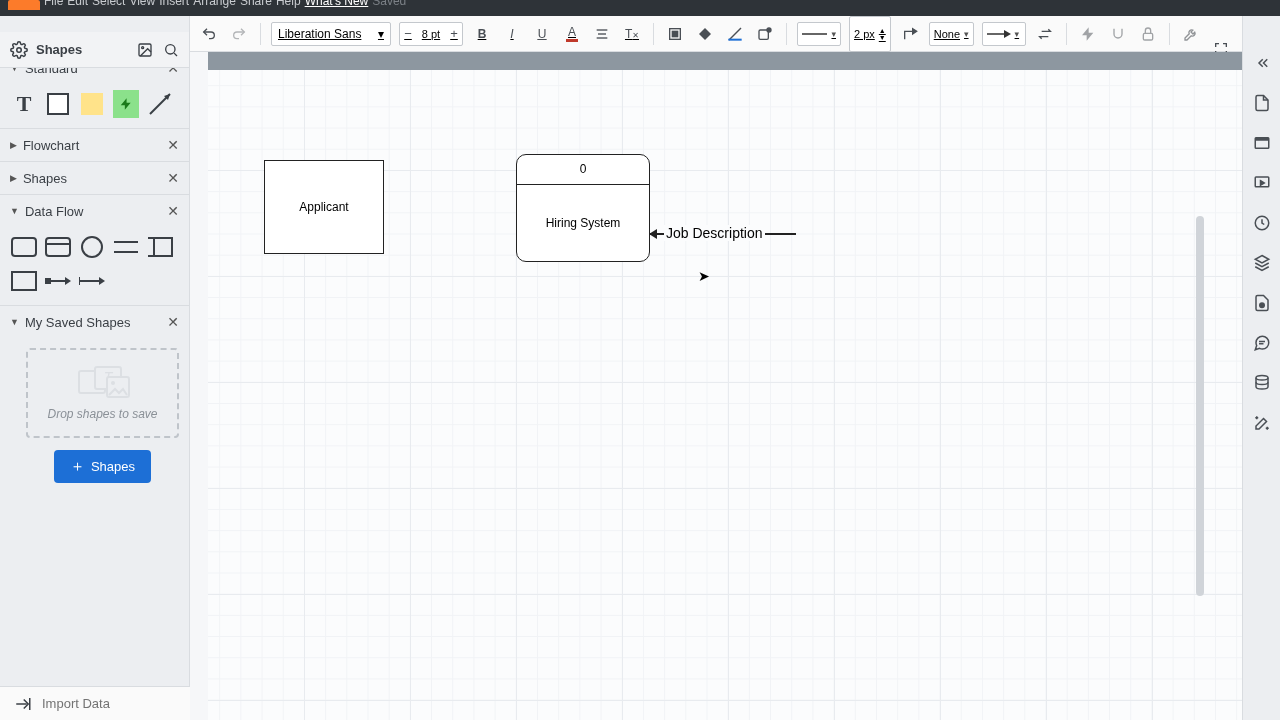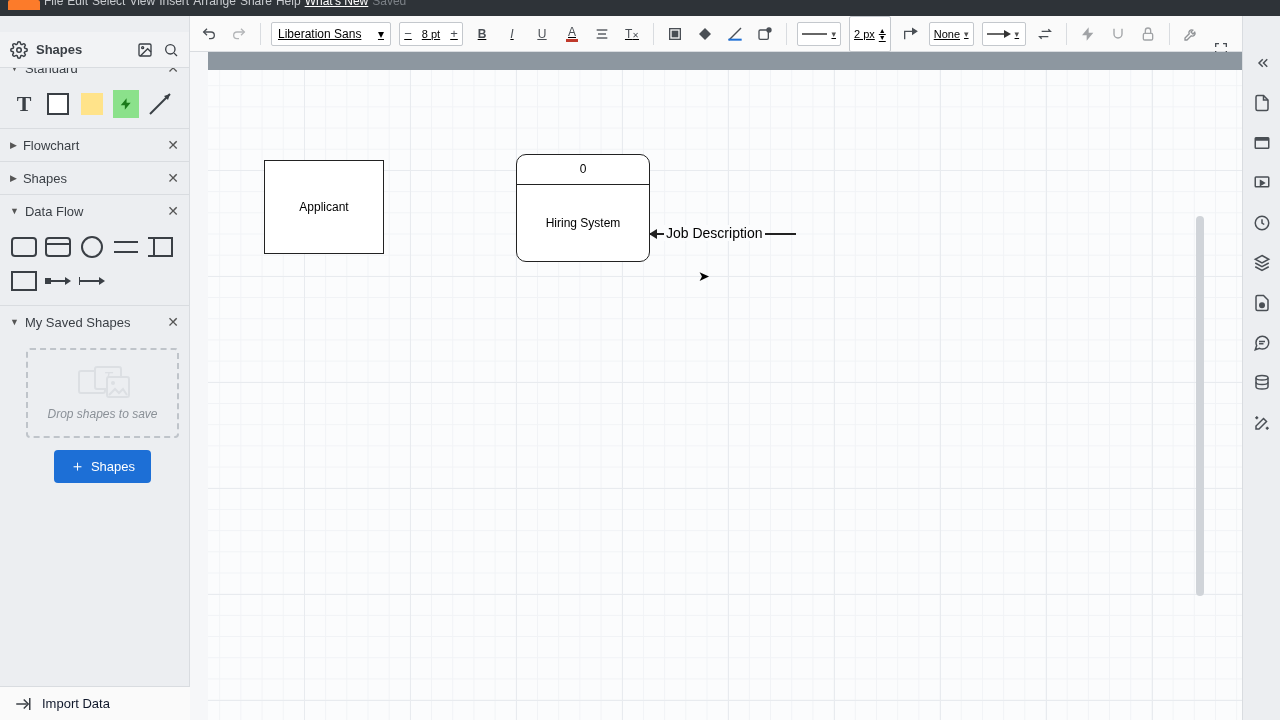--- a/index.html
+++ b/index.html
@@ -69,21 +69,21 @@
 .shape-swatch .r { width:22px; height:22px; border:2px solid #3a3f45; background:#fff;}
 .shape-swatch .note { width:22px; height:22px; background:#ffe38a;}
 .shape-swatch .bolt { width:28px; height:28px; background:#8be18b; display:flex; align-items:center; justify-content:center;}
 .shape-swatch .text { font-family:'Times New Roman',serif; font-size:22px; font-weight:600;}
 
 .saved-area { padding:10px;margin-left:16px;}
 .dropzone { border:2px dashed #bfc4ca; border-radius:4px; height:90px; display:flex; flex-direction:column; align-items:center; justify-content:center; gap:6px; color:#8a9097; font-style:italic; font-size:12px;}
 .dropzone svg { opacity:0.35;}
 .shapes-btn { margin:12px auto 0 auto; background:#1d6fd6; color:#fff; border:none; border-radius:4px; padding:7px 16px; font-size:13px; display:flex; align-items:center; gap:6px; cursor:pointer;}
 
-.import-bar { position:absolute; bottom:0; left:0; width:190px; height:34px; background:#fafafa; border-top:1px solid #d9dce0; display:flex; align-items:center; padding:0 14px; gap:10px; font-size:13px; color:#0f172a; cursor:pointer;}
+.import-bar { position:absolute; bottom:0; left:0; width:190px; height:34px; background:#fafafa; border-top:1px solid #d9dce0; display:flex; align-items:center; padding:0 14px; gap:10px; font-size:13px; color:#737373; cursor:pointer;}
 
 .canvas-wrap { flex:1; position:relative; background:#f2f3f5; }
 .ruler-h { position:absolute; top:36px; left:0; right:0; height:18px; background:#8d97a0;}
 .ruler-v { position:absolute; top:36px; left:0; width:18px; bottom:0; background:#f6f7f9;}
 .canvas {
   position:absolute; left:18px; top:54px; right:0; bottom:0;
   background-color:#fbfcfd;
   background-image:
     linear-gradient(#e8ebef 1px, transparent 1px),
     linear-gradient(90deg, #e8ebef 1px, transparent 1px),

